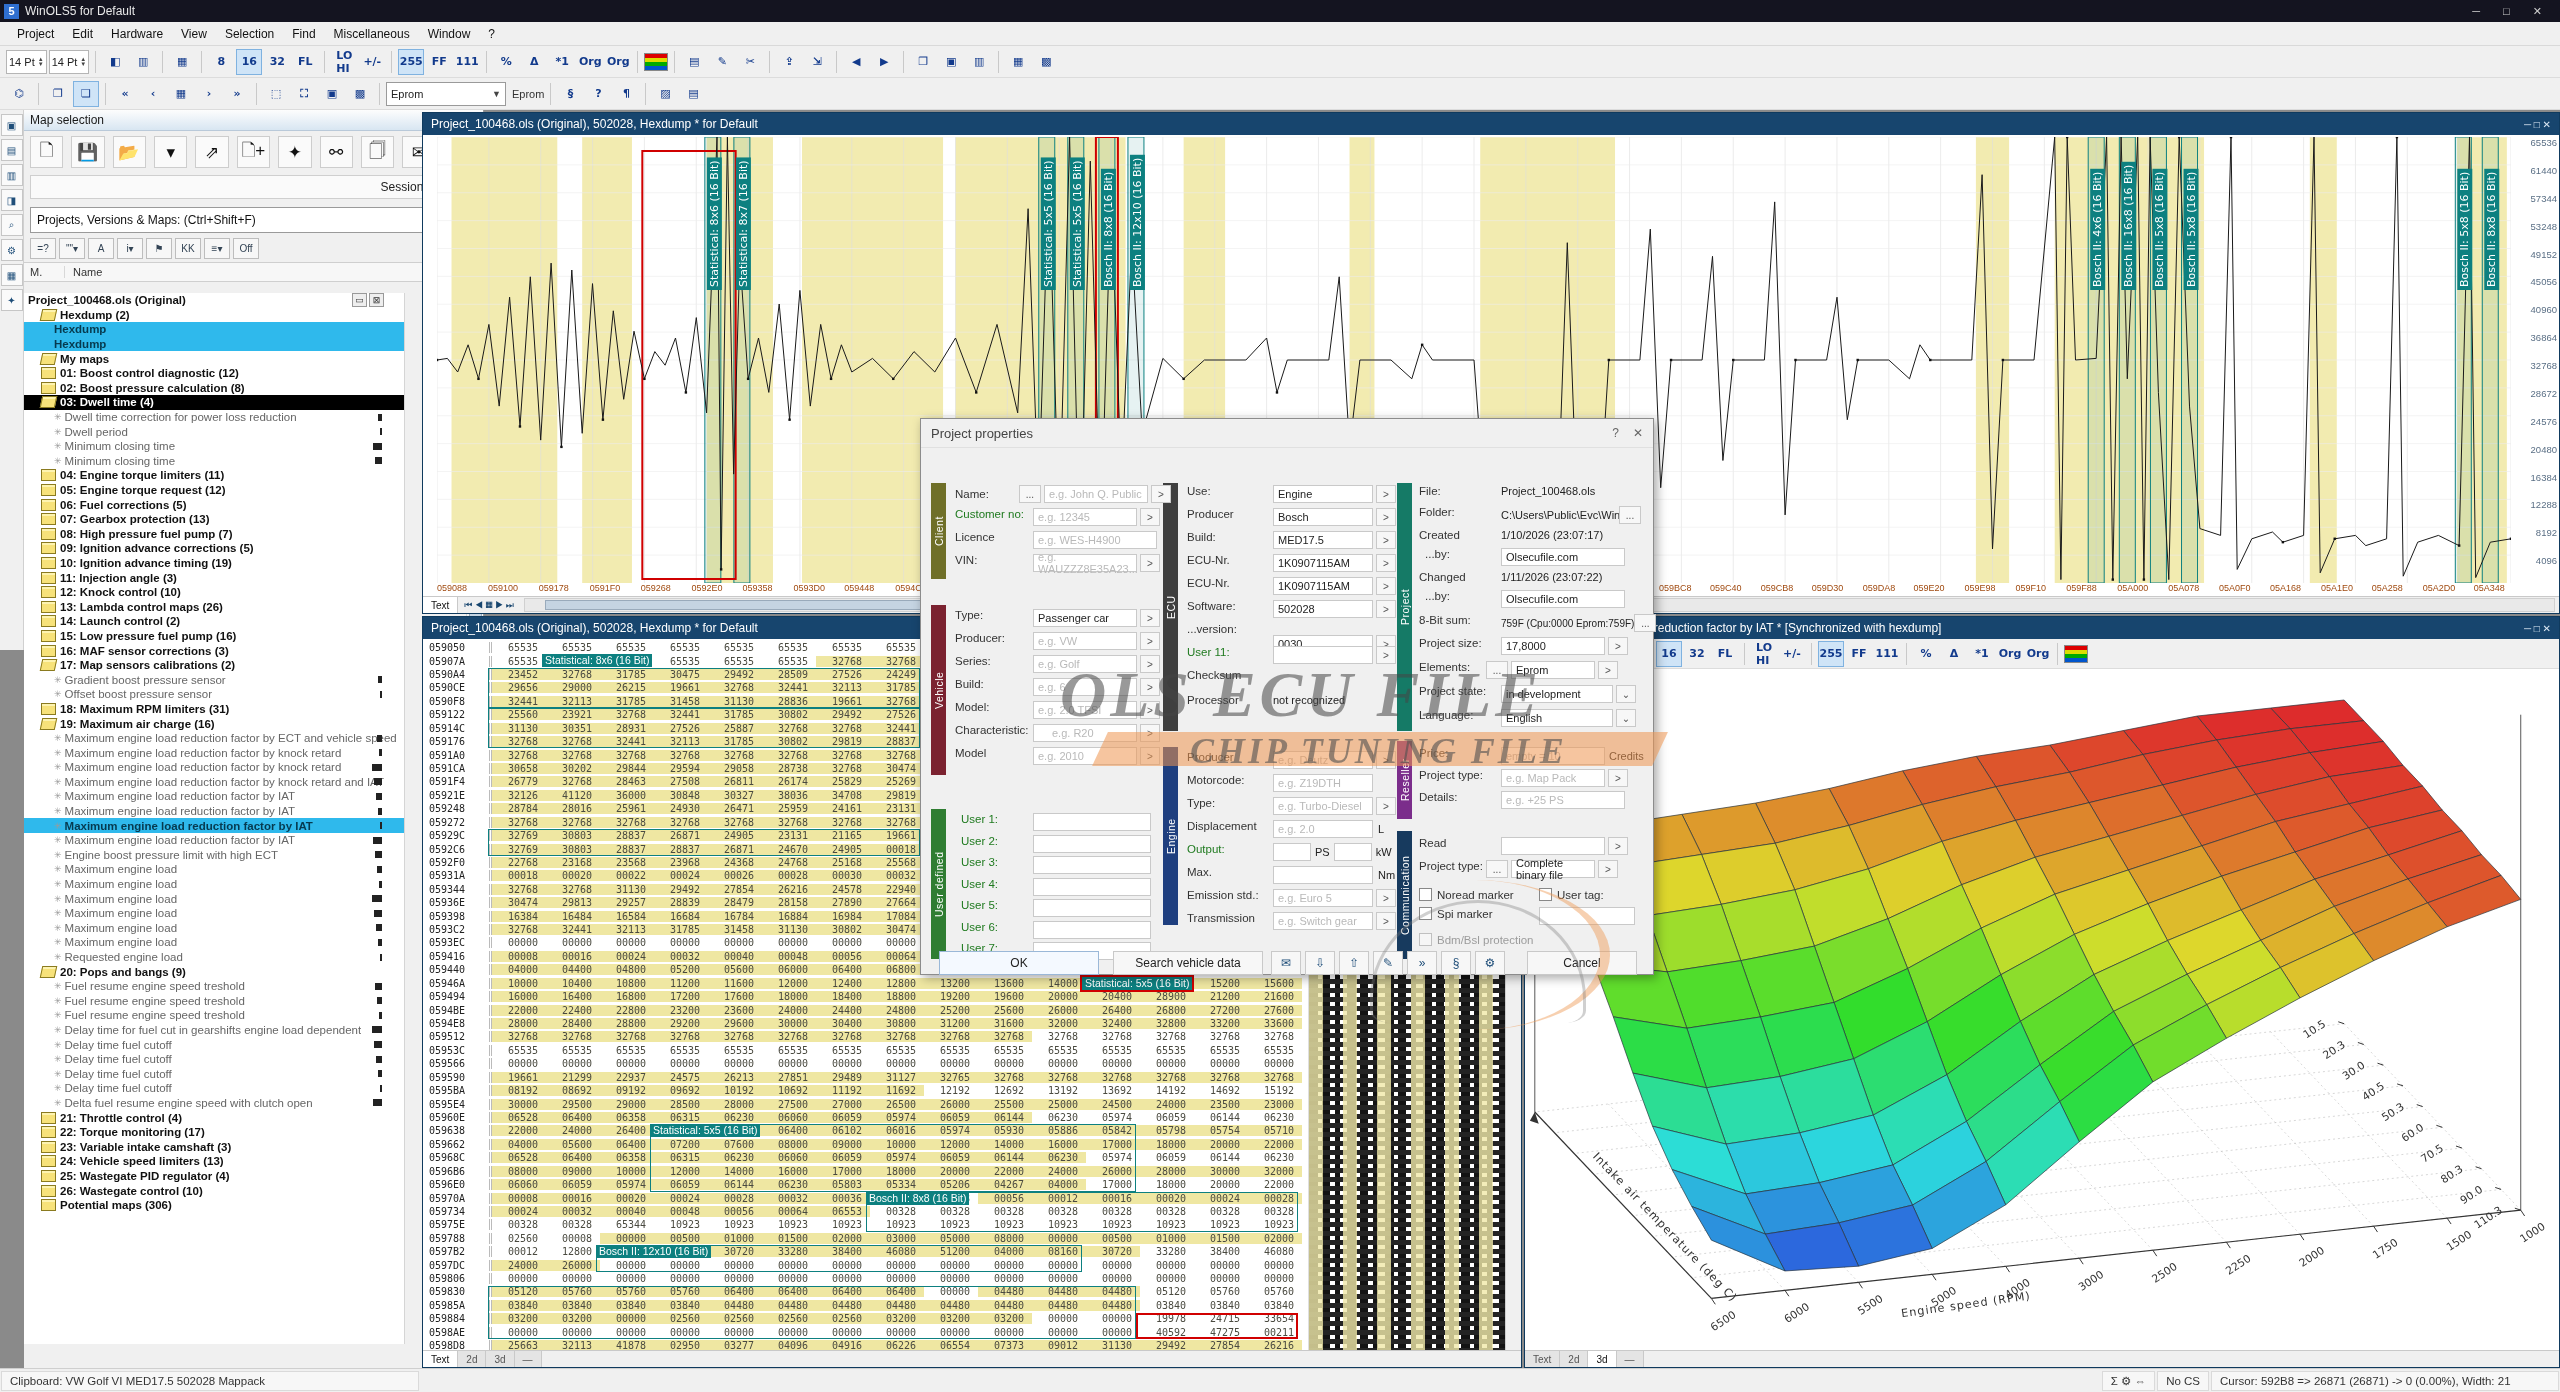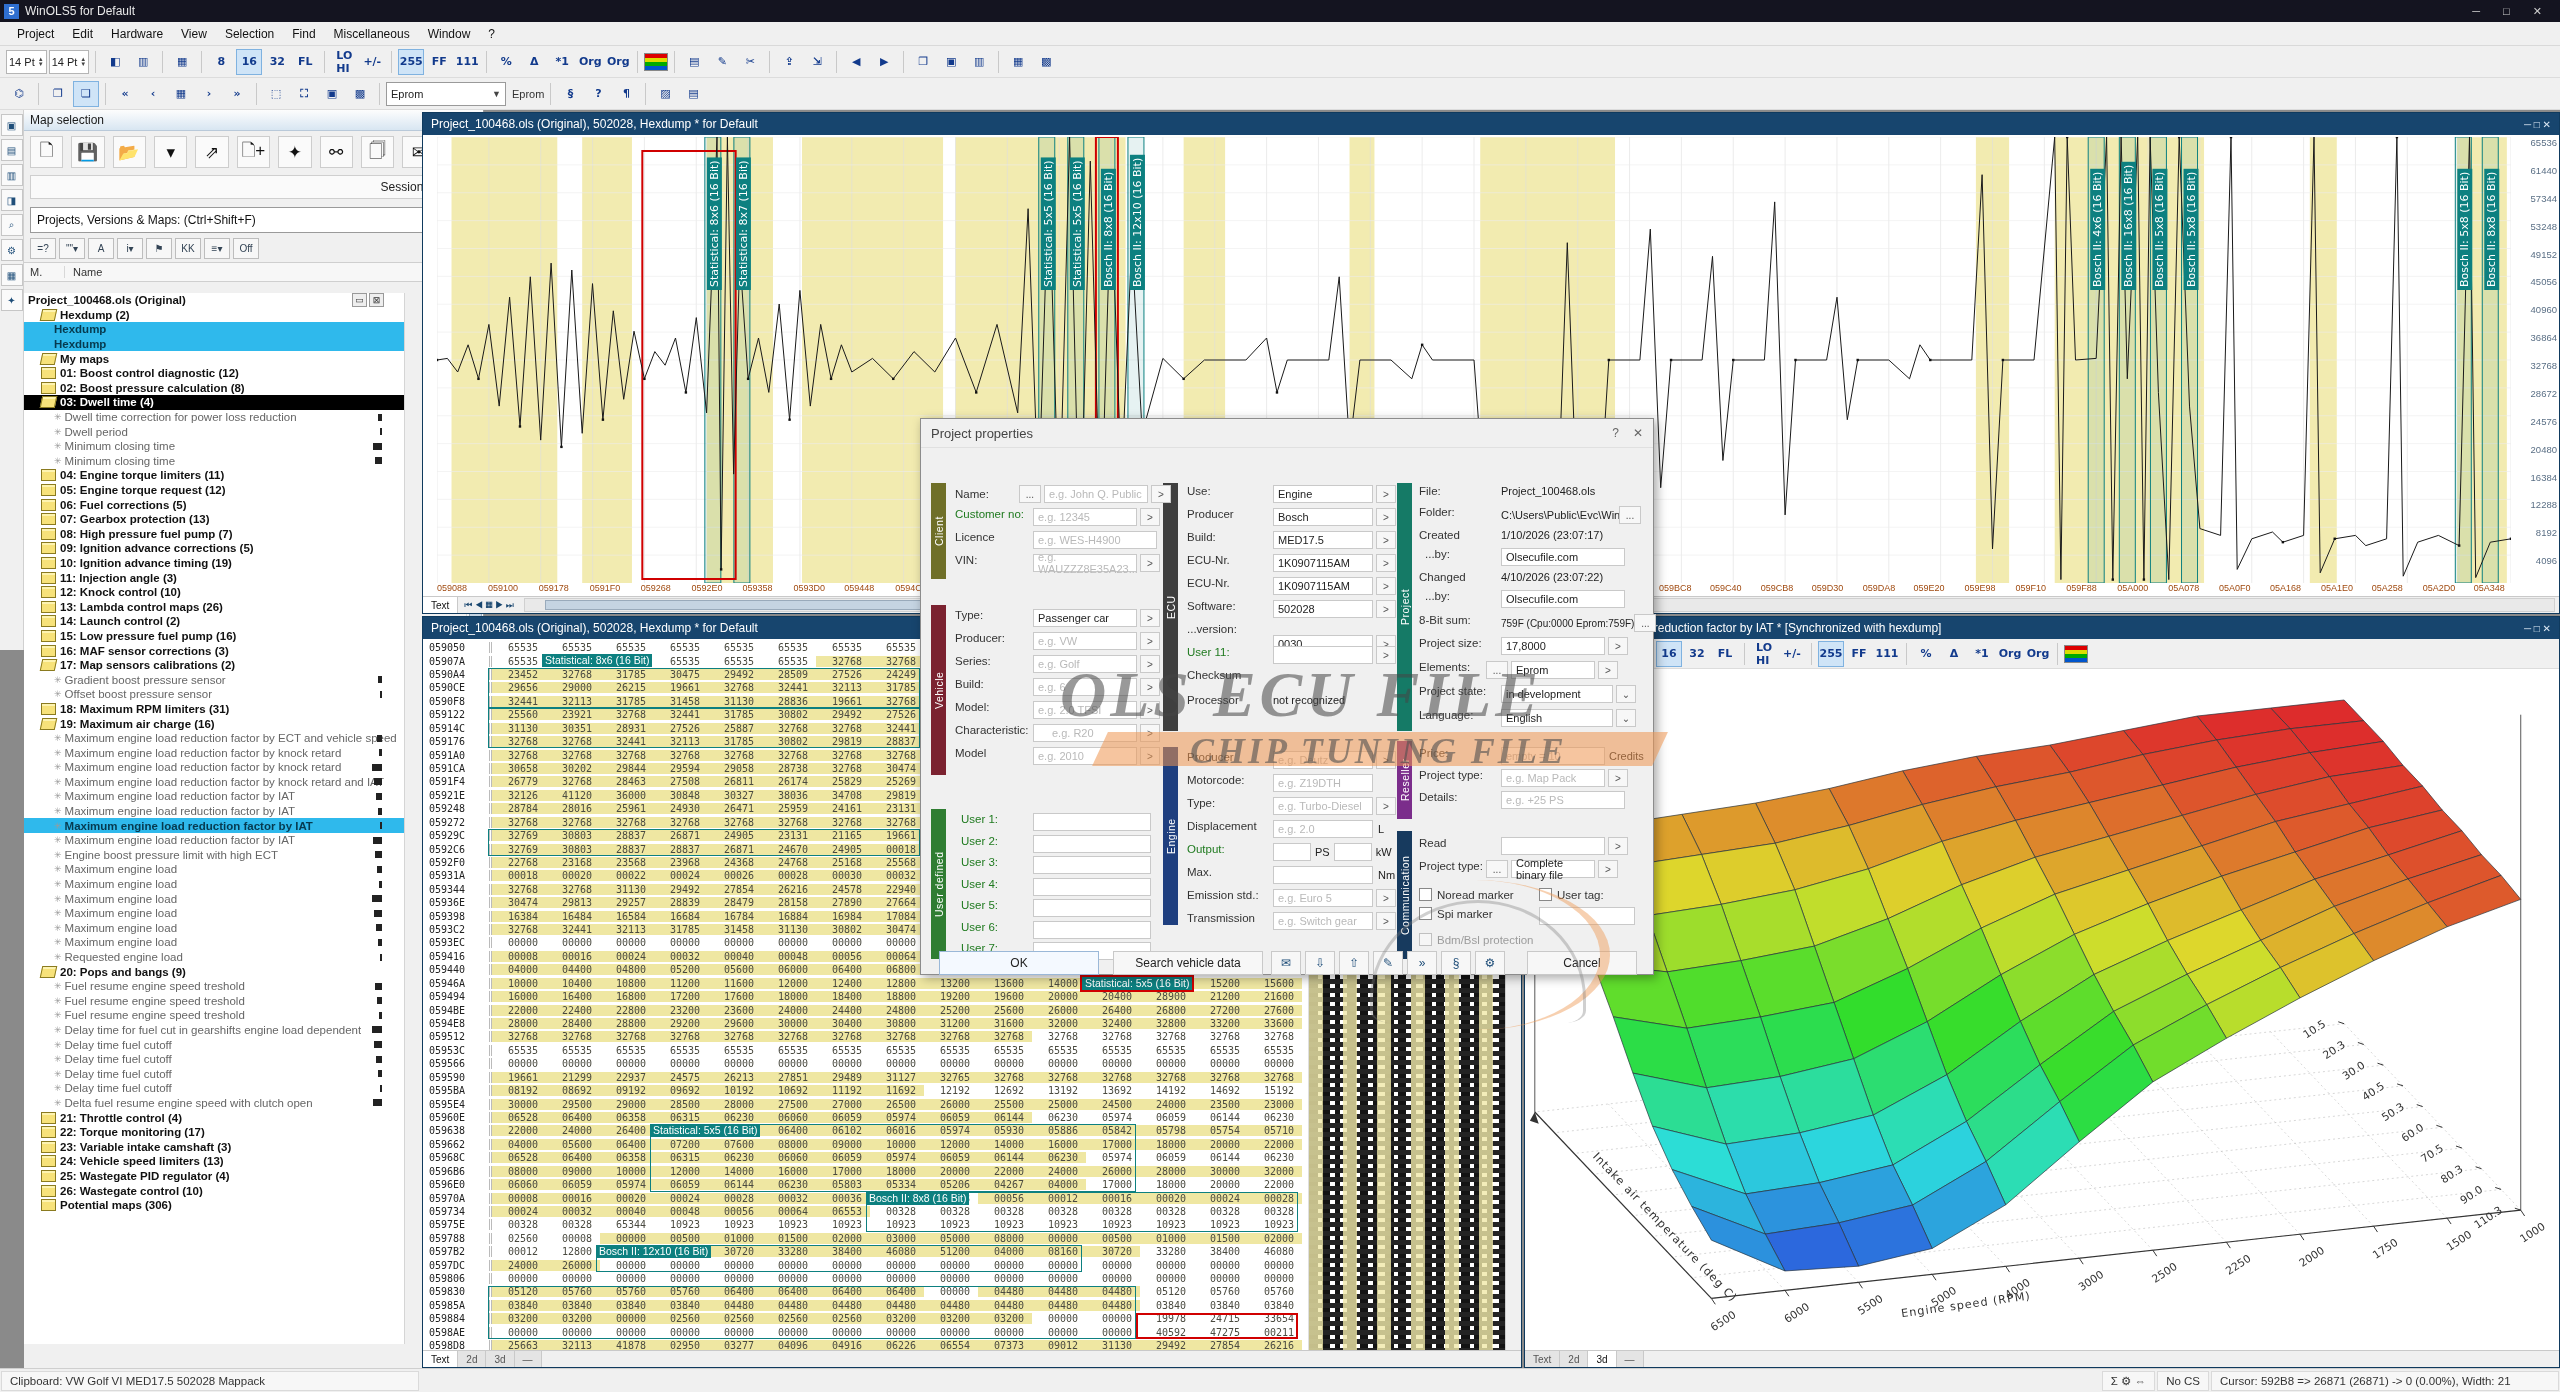--- a/index.html
+++ b/index.html
@@ -2424,21 +2424,21 @@
         </div>
         <div class="drow" style="left: 580px; top: 101px;">
           <span class="din" style="width:124px;">
             <span>Olsecufile.com</span>
           </span>
         </div>
         <div class="drow" style="left: 498px; top: 124px;">
           <span class="dlab">Changed</span>
         </div>
         <div class="drow" style="left: 580px; top: 124px;">
-          <span class="dstatic">4/10/2026 (23:07:22)</span>
+          <span class="dstatic">1/11/2026 (23:07:22)</span>
         </div>
         <div class="drow" style="left: 504px; top: 143px;">
           <span class="dlab">...by:</span>
         </div>
         <div class="drow" style="left: 580px; top: 143px;">
           <span class="din" style="width:124px;">
             <span>Olsecufile.com</span>
           </span>
         </div>
         <div class="drow" style="left: 498px; top: 167px;">

